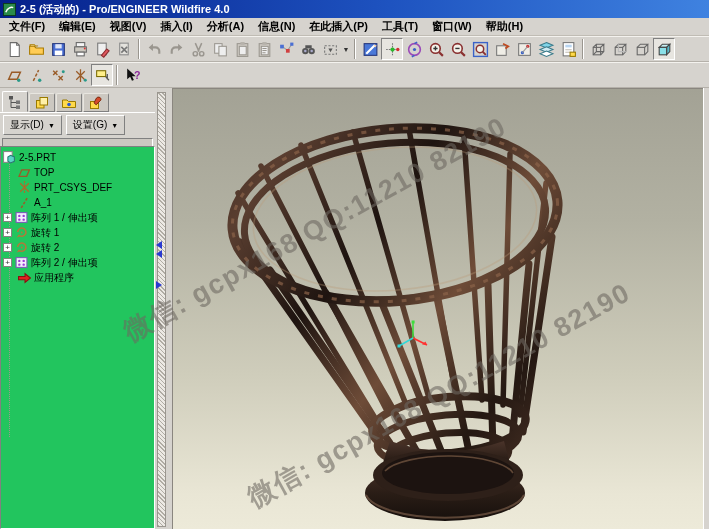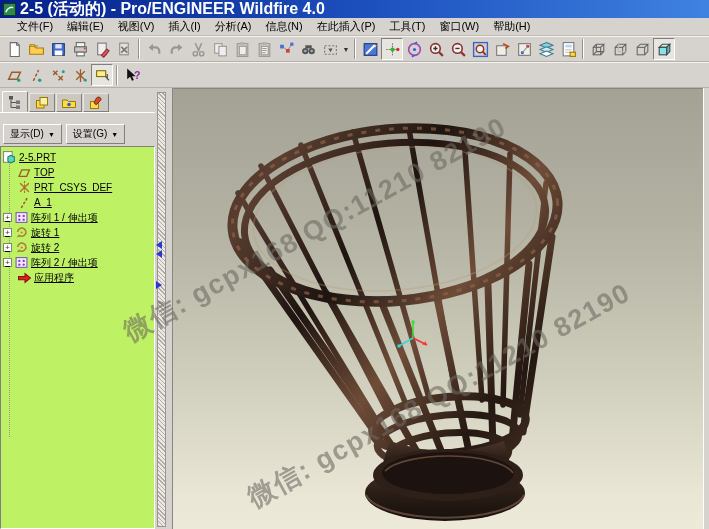--- a/index.html
+++ b/index.html
@@ -3,50 +3,50 @@
 <meta charset="utf-8">
 <style>
   html,body{margin:0;padding:0;}
   .window{position:relative;width:709px;height:529px;overflow:hidden;background:#d6d3ce;
     font-family:"Liberation Sans","DejaVu Sans",sans-serif;font-size:11px;color:#000;}
   
   .titlebar{position:absolute;left:0;top:0;width:709px;height:18px;
     background:linear-gradient(90deg,#051f8a 0%,#1e53c0 55%,#3f82e0 100%);
     display:flex;align-items:center;gap:4px;padding-left:3px;box-sizing:border-box;}
   .titlebar .app-icon{width:13px;height:13px;flex:0 0 auto;}
-  .titlebar .title-text{color:#fff;font-weight:bold;font-size:16px;white-space:nowrap;}
+  .titlebar .title-text{color:#fff;font-weight:bold;font-size:11px;white-space:nowrap;}
   
   .menubar{position:absolute;left:0;top:18px;width:709px;height:18px;background:#d6d3ce;
-    display:flex;align-items:center;padding-left:10px;box-sizing:border-box;border-bottom:1px solid #c0bcb4;}
+    display:flex;align-items:center;padding-left:2px;box-sizing:border-box;border-bottom:1px solid #c0bcb4;font-weight:bold;}
   .menu-item{padding:2px 7px;font-size:11px;white-space:nowrap;cursor:default;}
   
   .tbrow{position:absolute;left:0;width:709px;background:#d6d3ce;display:flex;align-items:center;
     box-sizing:border-box;border-top:1px solid #f4f2ee;border-bottom:1px solid #b5b1aa;padding-left:3px;}
   .tbrow1{top:36px;height:26px;}
   .tbrow2{top:62px;height:26px;}
   .tb-btn{width:22px;height:22px;display:flex;align-items:center;justify-content:center;
     border:1px solid transparent;box-sizing:border-box;flex:0 0 auto;}
   .tb-btn.pressed{border-color:#808080 #fff #fff #808080;background:#e7e5e0;}
   .tb-sep{width:0;height:20px;border-left:1px solid #9a968f;border-right:1px solid #fff;margin:0 3px;flex:0 0 auto;}
   .tb-caret{width:10px;height:22px;display:flex;align-items:center;justify-content:center;color:#333;font-size:7px;}
   .svgi{display:block;}
   
   .navigator{position:absolute;left:0;top:88px;width:155px;height:441px;background:#d6d3ce;}
   .nav-tabs{height:24px;display:flex;align-items:flex-end;padding-left:2px;gap:1px;}
   .nav-tab{width:26px;height:21px;display:flex;align-items:center;justify-content:center;
     border:1px solid;border-color:#fff #808080 #d6d3ce #fff;background:#d6d3ce;
     border-radius:2px 2px 0 0;box-sizing:border-box;}
   .nav-tab.inactive{height:19px;background:#ccc8c1;border-color:#e8e6e0 #808080 #808080 #e8e6e0;}
-  .nav-btnrow{height:22px;display:flex;align-items:center;gap:4px;padding:10px 3px;border-top:1px solid #fff;}
+  .nav-btnrow{height:22px;display:flex;align-items:center;gap:4px;padding:1px 3px;border-top:1px solid #fff;}
   .nav-btn{height:18px;padding:0 6px;display:flex;align-items:center;gap:4px;background:#d6d3ce;
     border:1px solid;border-color:#fff #808080 #808080 #fff;font-size:10px;white-space:nowrap;}
   .nav-btn .dd{font-size:7px;}
   .nav-header{height:10px;margin:1px 2px 0 2px;background:#ccc8c1;border:1px solid;border-color:#808080 #fff #fff #808080;}
-  .tree{position:absolute;left:0;top:58px;width:155px;height:383px;background:#bef264;
-    border:1px solid;border-color:#808080 #fff #fff #808080;box-sizing:border-box;overflow:hidden;text-decoration:underline;}
+  .tree{position:absolute;left:0;top:58px;width:155px;height:383px;background:#22c55e;
+    border:1px solid;border-color:#808080 #fff #fff #808080;box-sizing:border-box;overflow:hidden;}
   .tree-inner{position:relative;padding-top:3px;}
   .guide{position:absolute;left:8px;top:10px;height:280px;border-left:1px dotted #9a968f;}
   .trow{position:relative;height:15px;display:flex;align-items:center;gap:3px;font-size:10px;white-space:nowrap;padding-left:2px;}
   .trow .lbl{font-family:"Liberation Sans","DejaVu Sans",sans-serif;}
   .indent14{width:12px;flex:0 0 auto;}
   .expbox{width:9px;height:9px;flex:0 0 auto;background:#fff;border:1px solid #848480;
     font-size:8px;line-height:7px;text-align:center;color:#333;box-sizing:border-box;}
   .ticon{width:13px;height:13px;flex:0 0 auto;}
   
   .sash{position:absolute;left:155px;top:88px;width:17px;height:441px;background:#d6d3ce;}

